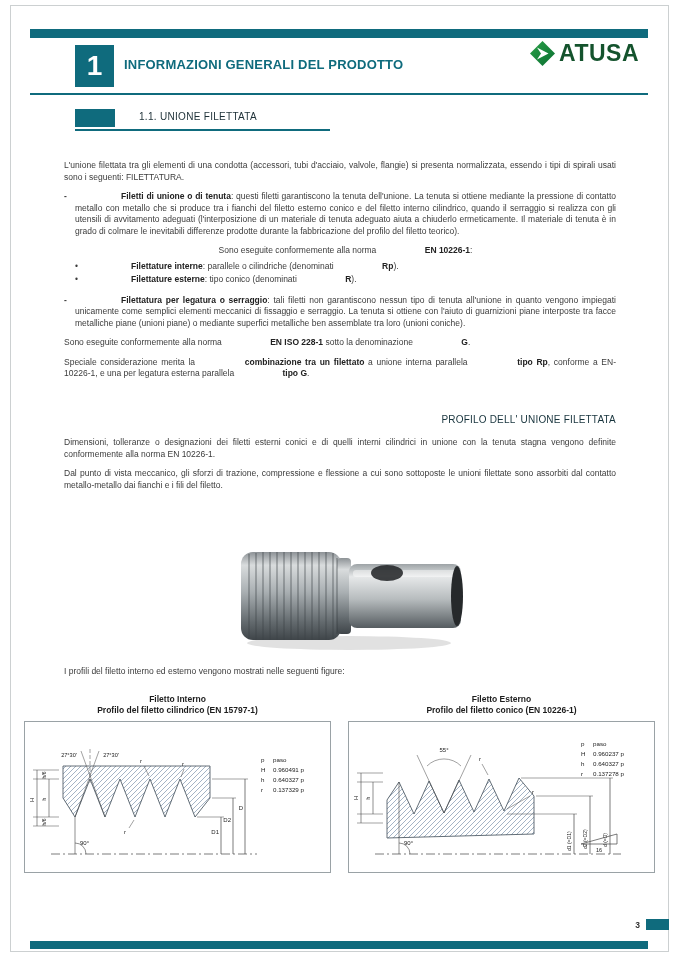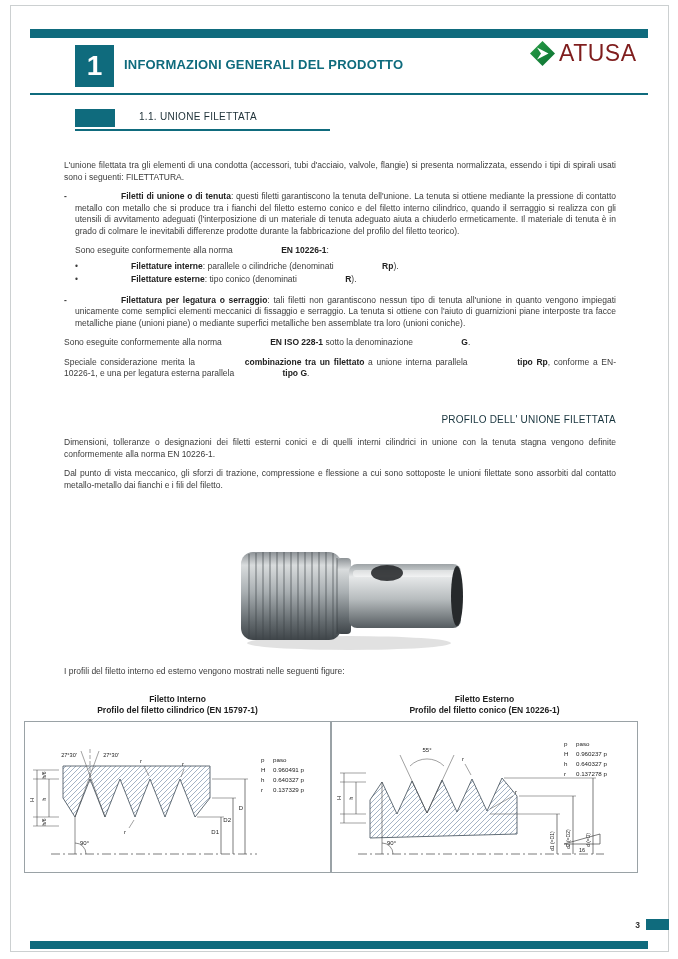--- a/index.html
+++ b/index.html
@@ -8,37 +8,37 @@
   .page{position:absolute;inset:0;background:#fff;overflow:hidden;}
   .frame{position:absolute;left:10px;top:5px;right:9px;bottom:7px;border:1px solid #ccd0d1;pointer-events:none;}
   .bar{position:absolute;background:#0f6b7d;}
   #topbar{left:30px;top:29px;width:618px;height:9px;}
   #headrule{left:30px;top:93px;width:618px;height:2px;}
   #bottombar{left:30px;top:941px;width:618px;height:8px;}
   .chapter-box{position:absolute;left:75px;top:45px;width:39px;height:42px;background:#0f6b7d;color:#fff;
     font-size:28px;font-weight:bold;display:flex;align-items:center;justify-content:center;}
   .page-title{position:absolute;left:124px;top:57px;font-size:13px;font-weight:bold;color:#0f6b7d;letter-spacing:.2px;}
   .logo{position:absolute;left:529px;top:40px;display:flex;align-items:center;gap:3px;}
-  .logo-text{font-size:23px;font-weight:400;color:#7f1d1d;letter-spacing:.5px;}
+  .logo-text{font-size:23px;font-weight:700;color:#14532d;letter-spacing:.5px;}
   .section-box{position:absolute;left:75px;top:109px;width:40px;height:18px;background:#0f6b7d;}
   .section-title{position:absolute;left:123px;top:111px;font-size:10px;font-weight:normal;color:#1c2f36;letter-spacing:.3px;margin-left:16px;}
   .section-underline{position:absolute;left:75px;top:129px;width:255px;height:2px;background:#0f6b7d;}
   .body-text{position:absolute;left:64px;top:148px;width:552px;font-size:8.5px;line-height:11.5px;margin-top:12px;}
   .blk{margin-bottom:8px;text-align:justify;}
-  .blk-sub{padding-left:11px;margin-bottom:4px;text-align:left;}
+  .blk-sub{padding-left:11px;margin-bottom:4px;text-align:center;}
   .blk-dash{padding-left:11px;position:relative;}
   .blk-dash>.marker{position:absolute;left:0;font-weight:bold;}
   .blk-bullet{padding-left:21px;position:relative;margin-bottom:2px;text-align:left;}
   .blk-bullet>.marker{position:absolute;left:11px;}
   .blk-bullet + .blk-dash{margin-top:9px;}
   .blk-heading{font-weight:normal;color:#17333c;margin:34px 0 12px;font-size:10px;letter-spacing:.2px;text-align:right;}
   .b{font-weight:bold;color:#222;padding-left:46px;}
   .photo{position:absolute;left:237px;top:540px;width:230px;height:112px;}
   .profiles-intro{position:absolute;left:64px;top:666px;width:552px;font-size:8.5px;}
-  .figures{position:absolute;left:24px;top:694px;width:631px;display:flex;}
+  .figures{position:absolute;left:24px;top:694px;width:631px;display:flex;gap:17px;}
   figure{width:307px;}
   figcaption{text-align:center;font-size:8.5px;font-weight:bold;color:#1d1d1d;line-height:11px;margin-bottom:5px;}
   .fig-box{border:1px solid #9aa2a6;height:152px;background:#fff;}
   svg text{font-family:"Liberation Sans",sans-serif;fill:#222;}
   .page-number{position:absolute;left:626px;top:920px;font-size:8.5px;font-weight:bold;color:#333;width:14px;text-align:right;}
   .footer-block{position:absolute;left:646px;top:919px;width:23px;height:11px;background:#0f6b7d;}
 </style>
 </head>
 <body>
 

